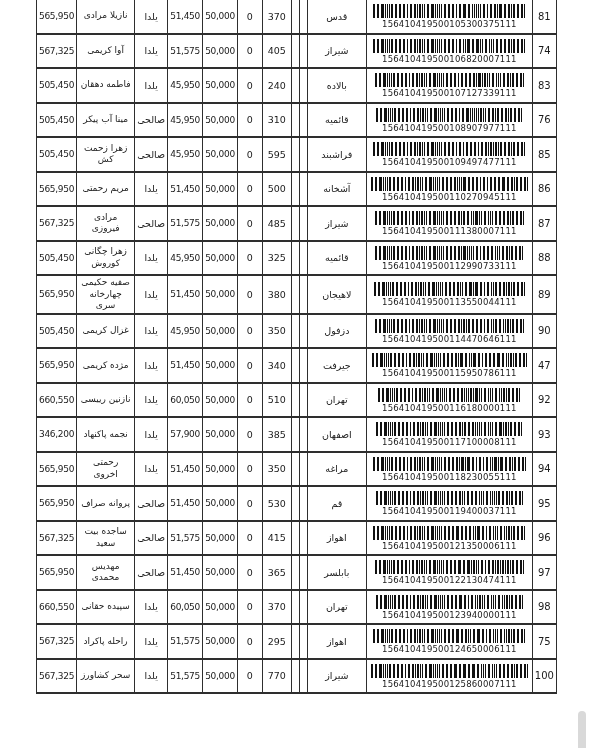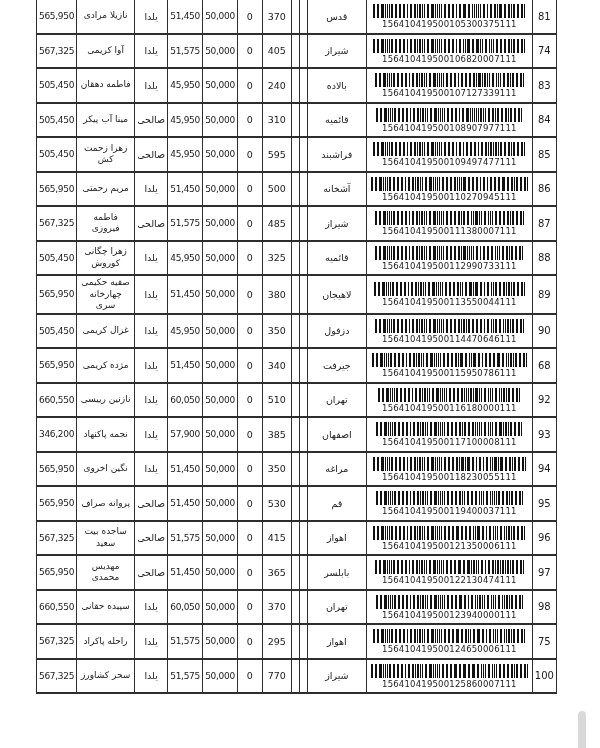--- a/index.html
+++ b/index.html
@@ -327,21 +327,21 @@
             <i style="width: 2px; margin-right: 2px;"></i>
             <i style="width: 2px; margin-right: 1px;"></i>
             <i style="width: 1px; margin-right: 1px;"></i>
             <i style="width: 2px; margin-right: 2px;"></i>
             <i style="width: 2px; margin-right: 2px;"></i>
             <i style="width: 2px; margin-right: 1px;"></i>
             <i style="width: 1px; margin-right: 0px;"></i>
           </div>
       <div class="code">156410419500108907977111</div>
     </td>
-    <td class="c-num num">84</td>
+    <td class="c-num num">76</td>
   </tr>
       <tr>
     <td class="c-amount num">505,450</td>
     <td class="c-name rtl">زهرا زحمت کش</td>
     <td class="c-group rtl">صالحی</td>
     <td class="c-price num">45,950</td>
     <td class="c-base num">50,000</td>
     <td class="c-zero num">0</td>
     <td class="c-weight num">595</td>
     <td></td>
@@ -463,21 +463,21 @@
             <i style="width: 2px; margin-right: 2px;"></i>
             <i style="width: 2px; margin-right: 1px;"></i>
             <i style="width: 1px; margin-right: 0px;"></i>
           </div>
       <div class="code">156410419500110270945111</div>
     </td>
     <td class="c-num num">86</td>
   </tr>
       <tr>
     <td class="c-amount num">567,325</td>
-    <td class="c-name rtl">فاطمه فیروزی</td>
+    <td class="c-name rtl">مرادی فیروزی</td>
     <td class="c-group rtl">صالحی</td>
     <td class="c-price num">51,575</td>
     <td class="c-base num">50,000</td>
     <td class="c-zero num">0</td>
     <td class="c-weight num">485</td>
     <td></td>
     <td></td>
     <td class="c-city rtl">شیراز</td>
     <td class="c-barcode">
       <div class="barcode">
@@ -789,21 +789,21 @@
             <i style="width: 1px; margin-right: 1px;"></i>
             <i style="width: 2px; margin-right: 1px;"></i>
             <i style="width: 1px; margin-right: 1px;"></i>
             <i style="width: 2px; margin-right: 2px;"></i>
             <i style="width: 2px; margin-right: 2px;"></i>
             <i style="width: 2px; margin-right: 1px;"></i>
             <i style="width: 1px; margin-right: 0px;"></i>
           </div>
       <div class="code">156410419500115950786111</div>
     </td>
-    <td class="c-num num">68</td>
+    <td class="c-num num">47</td>
   </tr>
       <tr>
     <td class="c-amount num">660,550</td>
     <td class="c-name rtl">نازنین رییسی</td>
     <td class="c-group rtl">یلدا</td>
     <td class="c-price num">60,050</td>
     <td class="c-base num">50,000</td>
     <td class="c-zero num">0</td>
     <td class="c-weight num">510</td>
     <td></td>
@@ -925,21 +925,21 @@
             <i style="width: 2px; margin-right: 2px;"></i>
             <i style="width: 2px; margin-right: 1px;"></i>
             <i style="width: 1px; margin-right: 0px;"></i>
           </div>
       <div class="code">156410419500117100008111</div>
     </td>
     <td class="c-num num">93</td>
   </tr>
       <tr>
     <td class="c-amount num">565,950</td>
-    <td class="c-name rtl">نگین اخروی</td>
+    <td class="c-name rtl">رحمتی اخروی</td>
     <td class="c-group rtl">یلدا</td>
     <td class="c-price num">51,450</td>
     <td class="c-base num">50,000</td>
     <td class="c-zero num">0</td>
     <td class="c-weight num">350</td>
     <td></td>
     <td></td>
     <td class="c-city rtl">مراغه</td>
     <td class="c-barcode">
       <div class="barcode">

